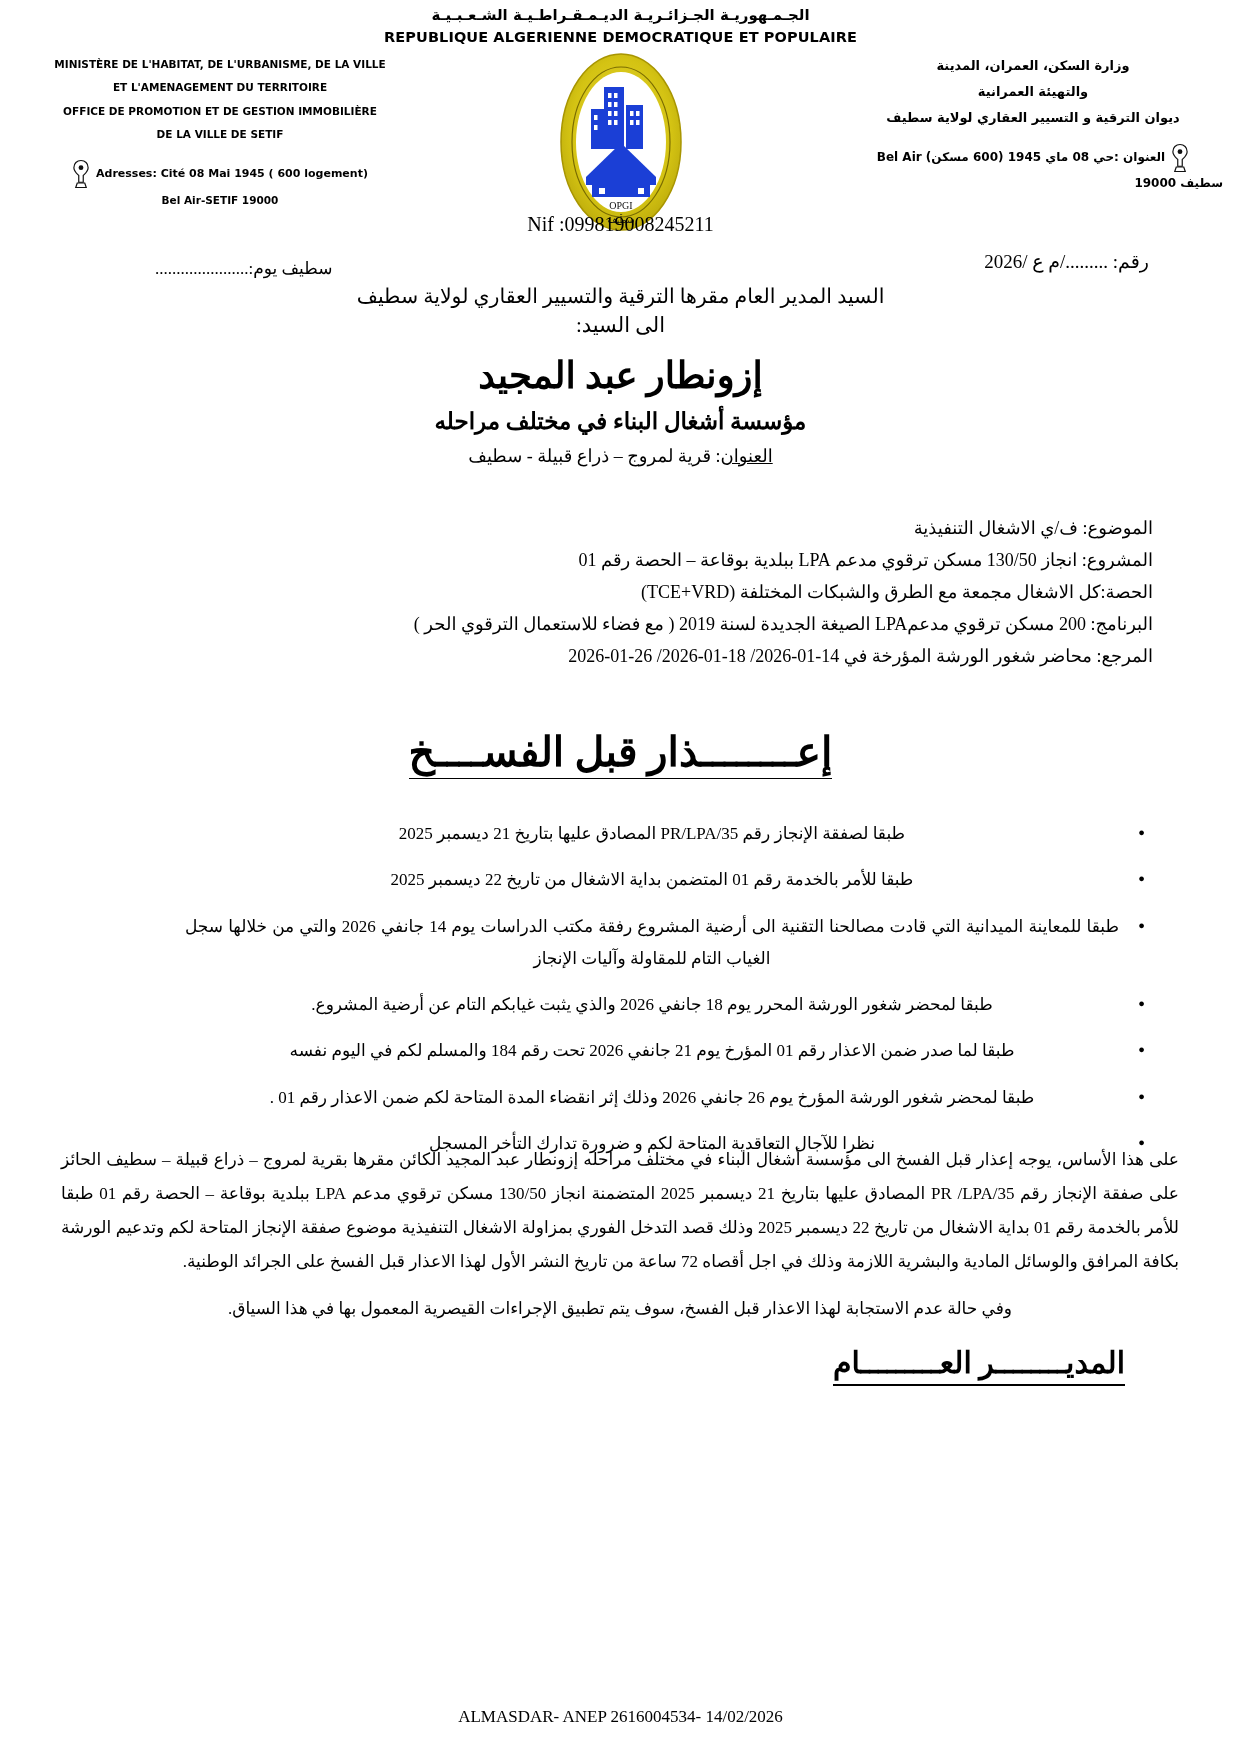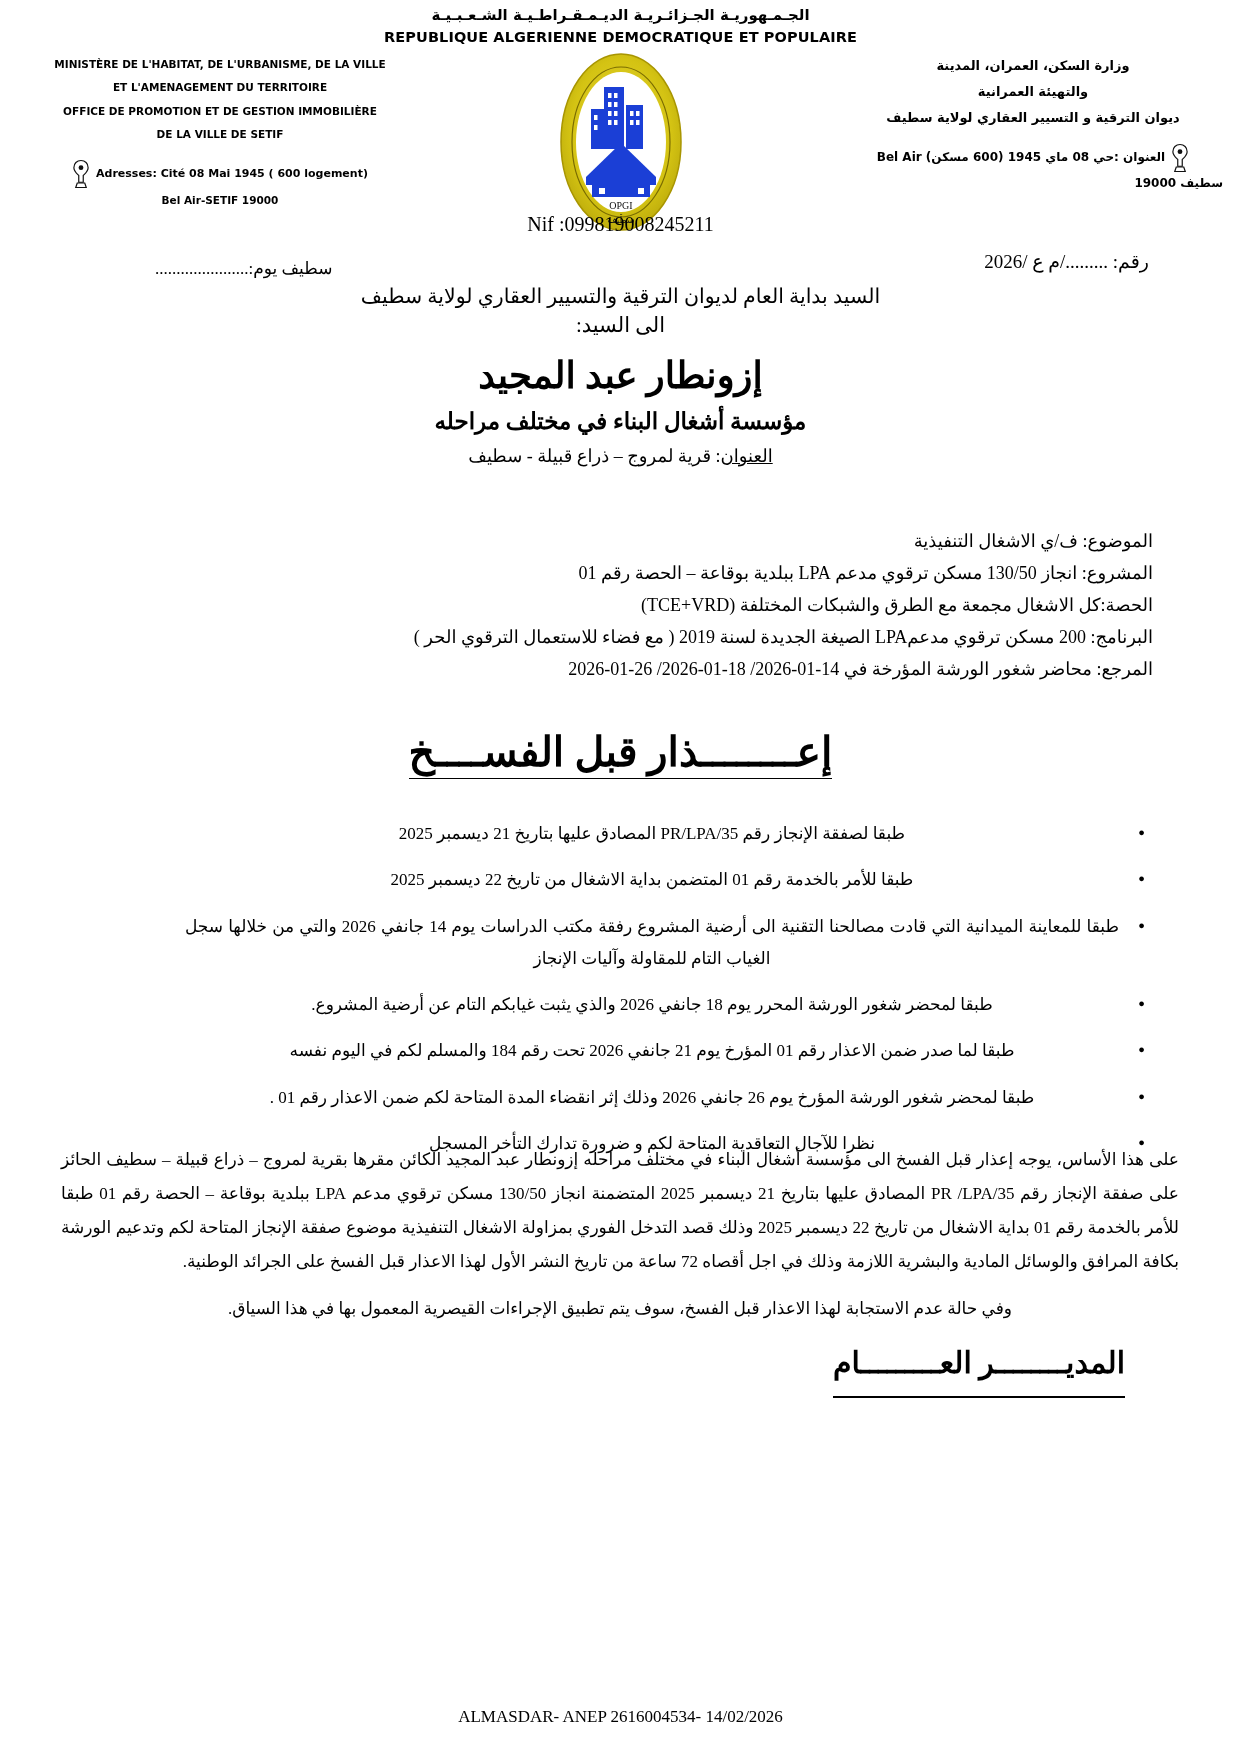--- a/index.html
+++ b/index.html
@@ -187,21 +187,20 @@
   
   .subject-block {
     position: absolute;
     top: 512px;
     right: 88px;
     width: 960px;
     direction: rtl;
     text-align: right;
     font-size: 18px;
     line-height: 1.78;
-    margin-top: 13px;
   }
   .subject-block div { white-space: nowrap; }
 
   
   .maintitle {
     position: absolute;
     top: 728px;
     left: 0;
     width: 100%;
     text-align: center;
@@ -275,21 +274,21 @@
     top: 1345px;
     right: 62px;
     width: 400px;
     direction: rtl;
     text-align: center;
   }
   .signature span {
     font-size: 30px;
     font-weight: bold;
     border-bottom: 2px solid #000;
-    padding-bottom: 16px;
+    padding-bottom: 4px;
     display: inline-block;
   }
 
   
   .footer {
     position: absolute;
     bottom: 28px;
     left: 0;
     width: 100%;
     text-align: center;
@@ -396,21 +395,21 @@
   </div>
 
   <div class="nif">Nif :099819008245211</div>
 
   <div class="refline">
     <div class="ref-right">رقم:  ........./م ع /2026</div>
     <div class="ref-left">سطيف يوم:......................</div>
   </div>
 
   <div class="addressee">
-    <div class="l1">السيد بداية العام لديوان الترقية والتسيير العقاري لولاية سطيف</div>
+    <div class="l1">السيد المدير العام مقرها الترقية والتسيير العقاري لولاية سطيف</div>
     <div class="l2">الى السيد:</div>
     <div class="bigname">إزونطار عبد المجيد</div>
     <div class="subname">مؤسسة أشغال البناء في مختلف مراحله</div>
     <div class="addrline"><span class="ul">العنوان</span><span>: قرية لمروج  –  ذراع قبيلة - سطيف</span></div>
   </div>
 
   <div class="subject-block">
     <div>الموضوع: ف/ي الاشغال التنفيذية</div>
     <div>المشروع: انجاز 130/50 مسكن ترقوي مدعم  LPA ببلدية بوقاعة – الحصة رقم 01</div>
     <div>الحصة:كل الاشغال مجمعة مع الطرق والشبكات المختلفة (TCE+VRD)</div>

